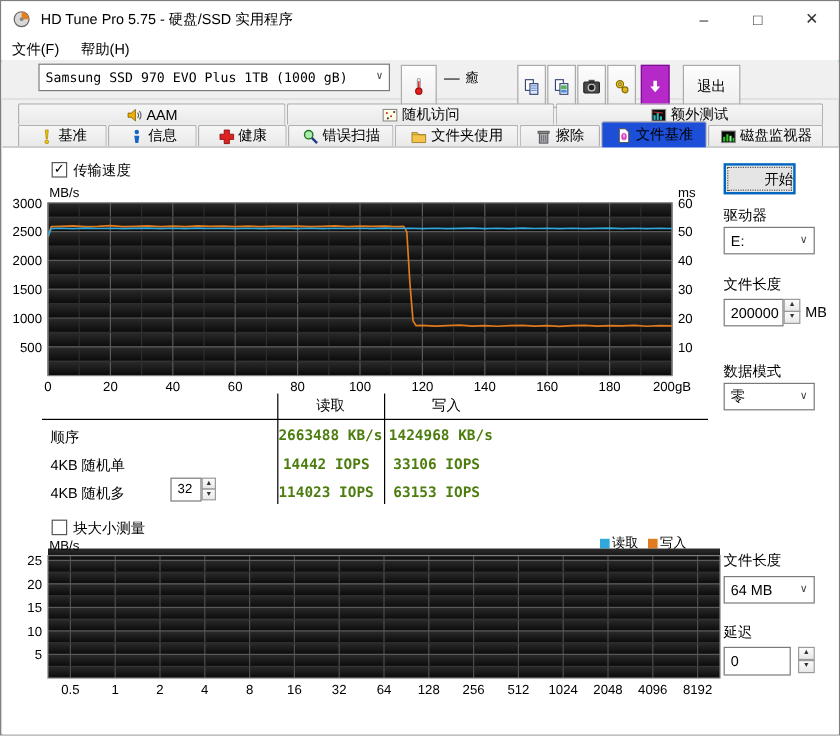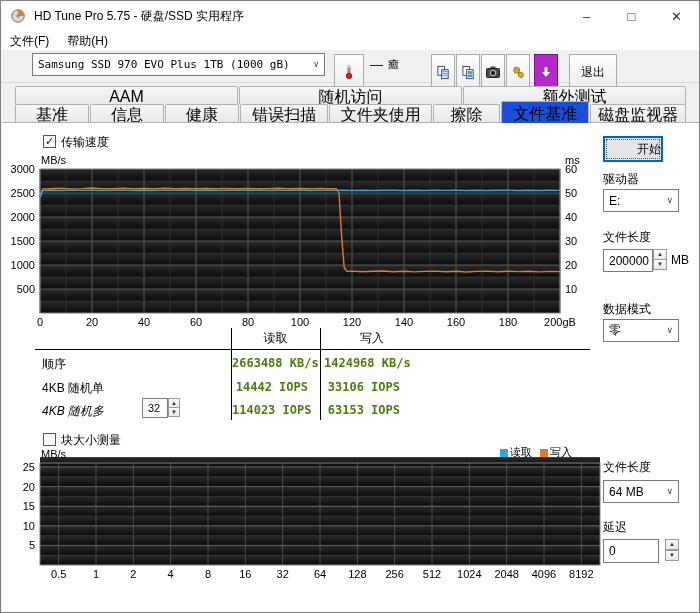--- a/index.html
+++ b/index.html
@@ -19,21 +19,21 @@
   .combo .chev{position:absolute;right:5px;top:50%;transform:translateY(-58%);font-size:9px;color:#444;}
   .drivecombo{left:8px;top:3px;width:293px;height:23px;font-family:"DejaVu Sans Mono","Liberation Mono",monospace;margin-left:23px;}
   .tbtn{position:absolute;top:4px;height:36px;background:linear-gradient(#fdfdfd,#eee);border:1px solid #ababab;box-sizing:border-box;display:flex;align-items:center;justify-content:center;}
   .tempval{position:absolute;left:369px;top:7px;font-size:13px;color:#000;display:flex;align-items:center;gap:5px;}
   .exitbtn{font-size:12px;color:#000;}
   
   .tabstrip{position:absolute;left:0;top:81px;width:100%;height:40px;}
   .tabrow{position:absolute;left:14px;right:12px;display:flex;}
   .row1{top:4px;height:18px;}
   .row2{top:22px;height:18px;}
-  .tab{position:relative;display:flex;align-items:center;justify-content:center;gap:3px;font-size:16px;color:#000;background:linear-gradient(#f6f6f6,#e9e9e9);border:1px solid #b0b0b0;border-bottom:none;border-radius:2px 2px 0 0;box-sizing:border-box;margin-right:1px;flex-direction:column;}
+  .tab{position:relative;display:flex;align-items:center;justify-content:center;gap:3px;font-size:12px;color:#000;background:linear-gradient(#f6f6f6,#e9e9e9);border:1px solid #b0b0b0;border-bottom:none;border-radius:2px 2px 0 0;box-sizing:border-box;margin-right:1px;}
   .row1 .tab{flex:1;}
   .tab.active{background:#1d4ed8;z-index:5;height:22px;margin-top:-3px;box-shadow:0 2px 0 #fff;}
   .tabicon{width:14px;height:14px;display:inline-block;}
   
   .content{position:absolute;left:1px;top:121px;width:698px;height:491px;background:#ffffff;border-top:1px solid #b0b0b0;}
   .abs{position:absolute;}
   .cb{width:13px;height:13px;background:#fff;border:1px solid #555;box-sizing:border-box;font-size:11px;line-height:11px;text-align:center;color:#000;}
   .lbl{font-size:12px;color:#000;white-space:nowrap;}
   .chart{position:absolute;}
   .chart svg{display:block;}
@@ -346,21 +346,21 @@
     <div class="hline" style="left:33px;top:226px;width:555px;"></div>
 
     <div class="lbl abs" style="left:40px;top:233px;">顺序</div>
     <div class="resval" style="left:230px;top:233px;width:80px;">2663488 KB/s</div>
     <div class="resval" style="left:322px;top:233px;width:84px;">1424968 KB/s</div>
 
     <div class="lbl abs" style="left:40px;top:257px;">4KB 随机单</div>
     <div class="resval" style="left:230px;top:257px;width:76px;">14442 IOPS</div>
     <div class="resval" style="left:322px;top:257px;width:76px;">33106 IOPS</div>
 
-    <div class="lbl abs" style="left:40px;top:280px;font-style:italic;">4KB 随机多</div>
+    <div class="lbl abs" style="left:40px;top:280px;">4KB 随机多</div>
     <div class="edit" style="left:140px;top:275px;width:26px;height:20px;font-size:11px;">
       <span>32</span>
     </div>
     <div class="updown" style="left:166px;top:275px;">
       <div class="udbtn" style="height:10px;width:12px;">▲</div>
       <div class="udbtn" style="height:10px;width:12px;">▼</div>
     </div>
     <div class="resval" style="left:230px;top:280px;width:76px;">114023 IOPS</div>
     <div class="resval" style="left:322px;top:280px;width:76px;">63153 IOPS</div>
 

